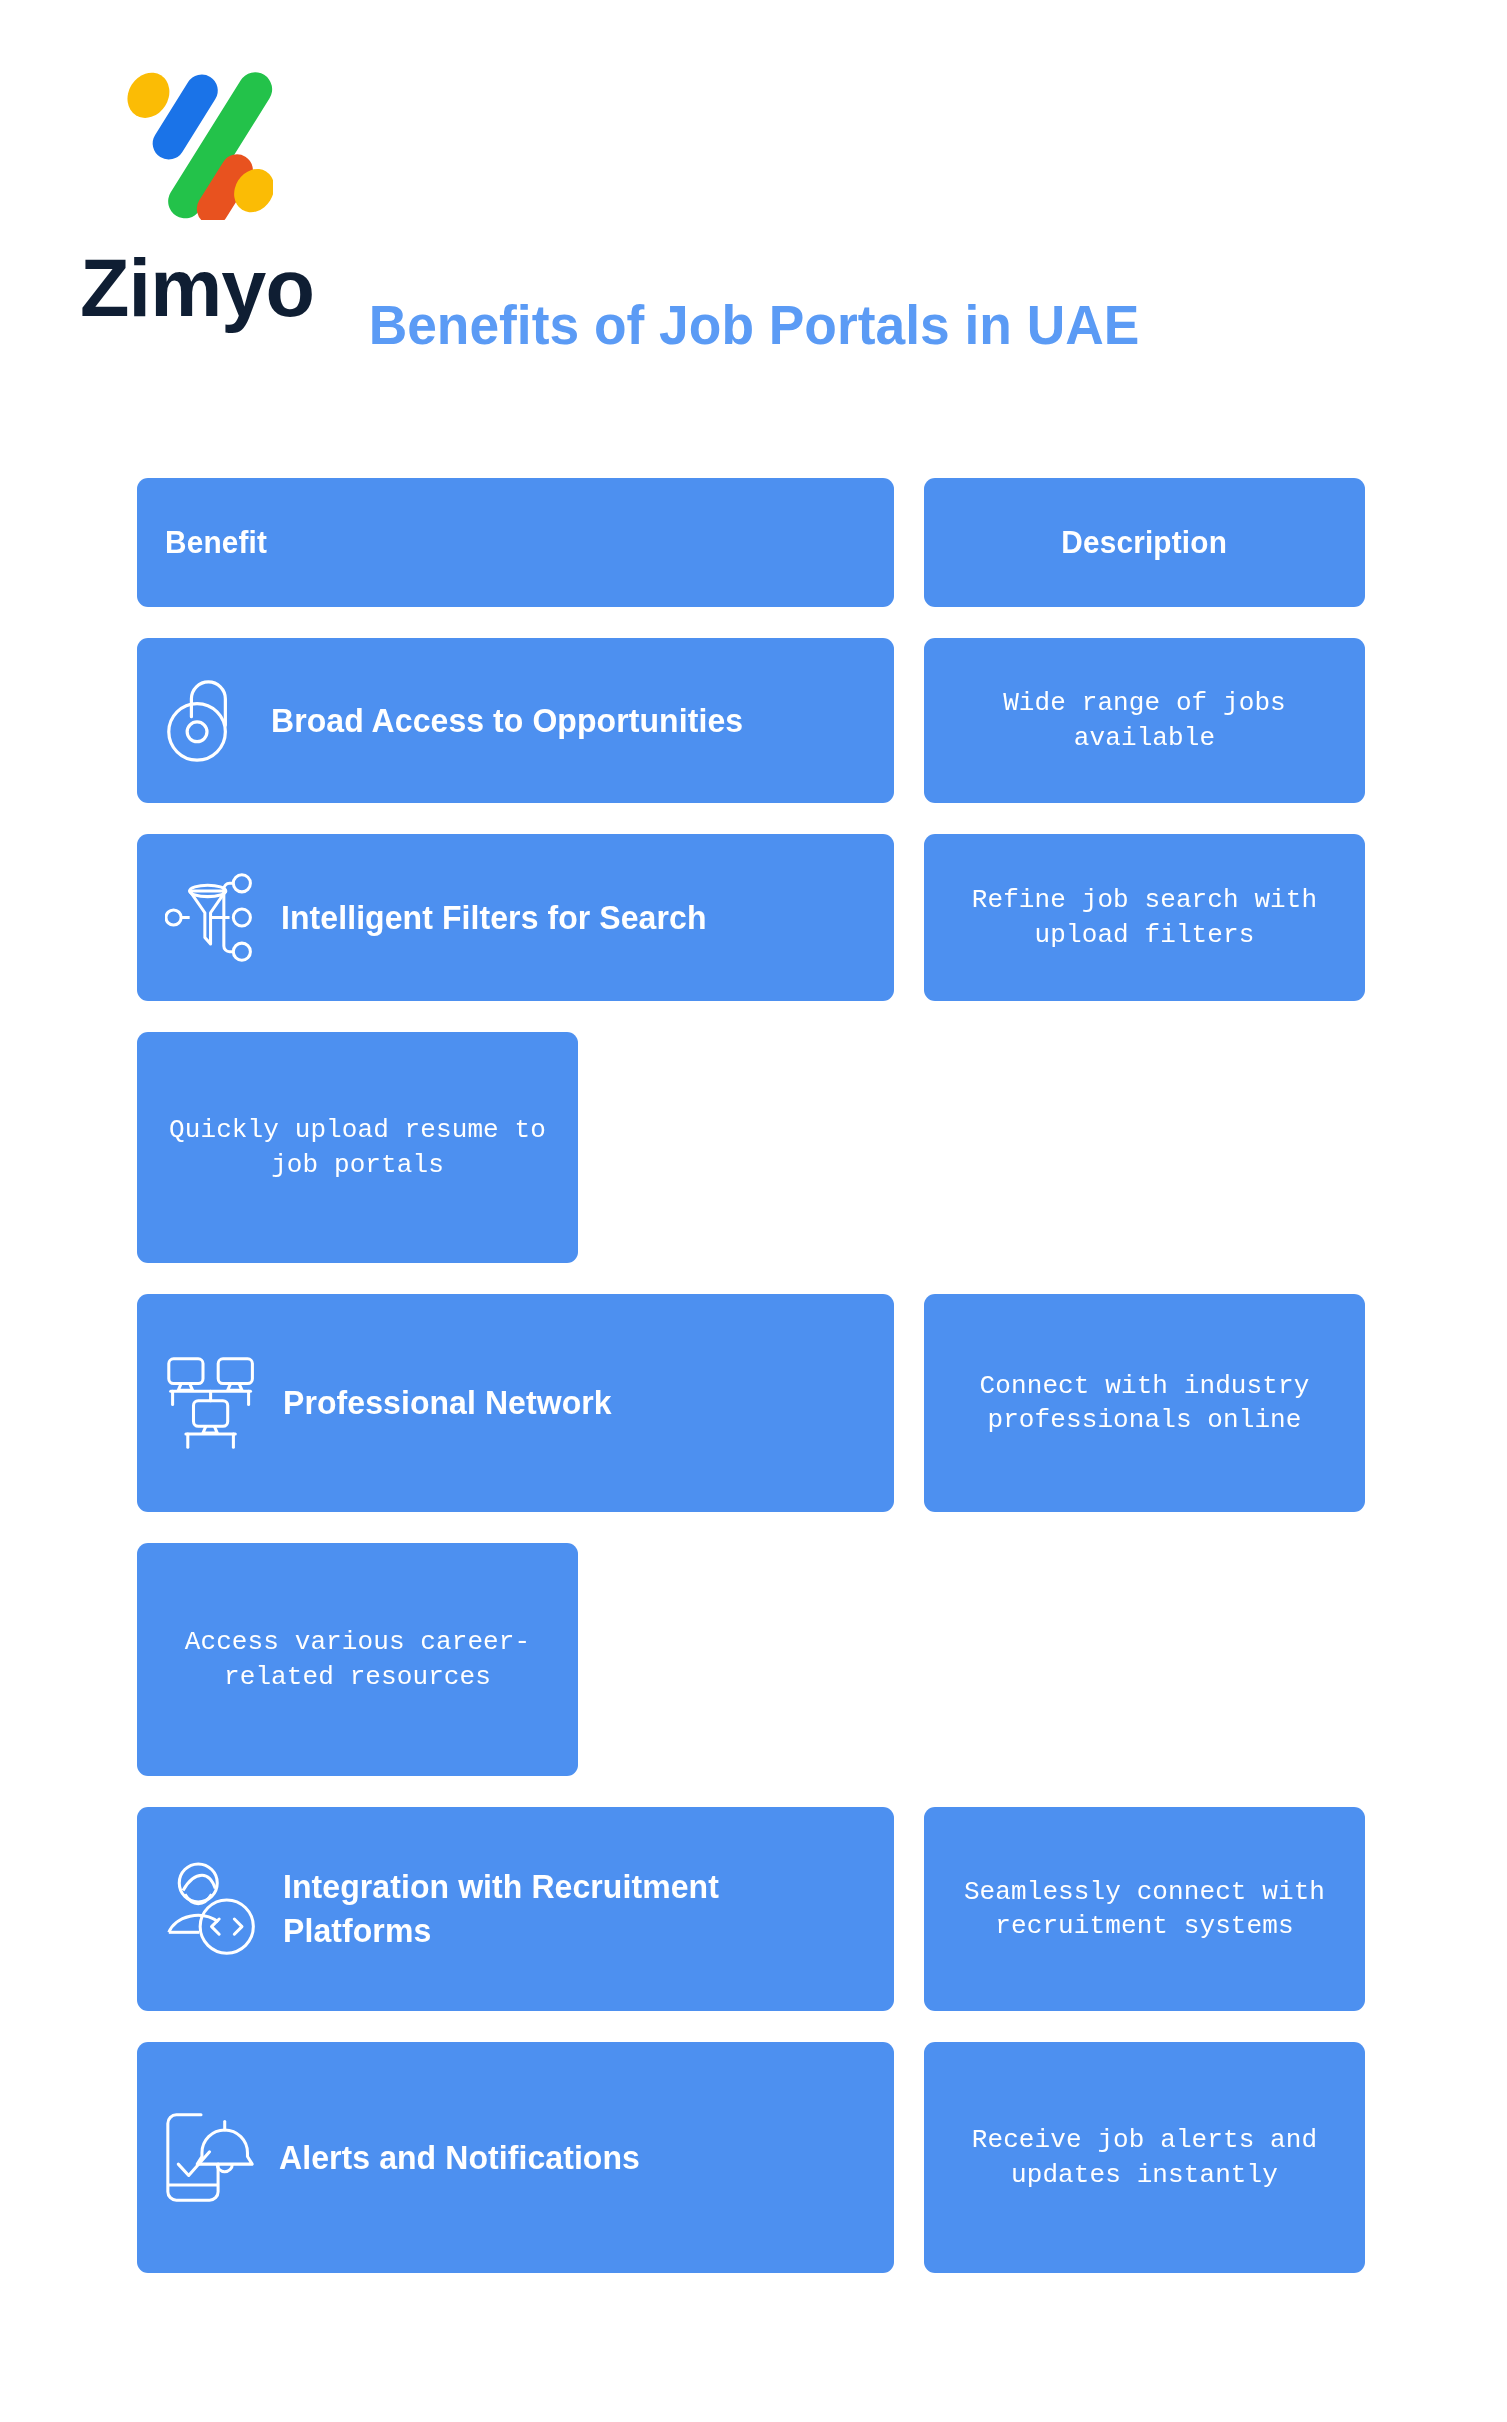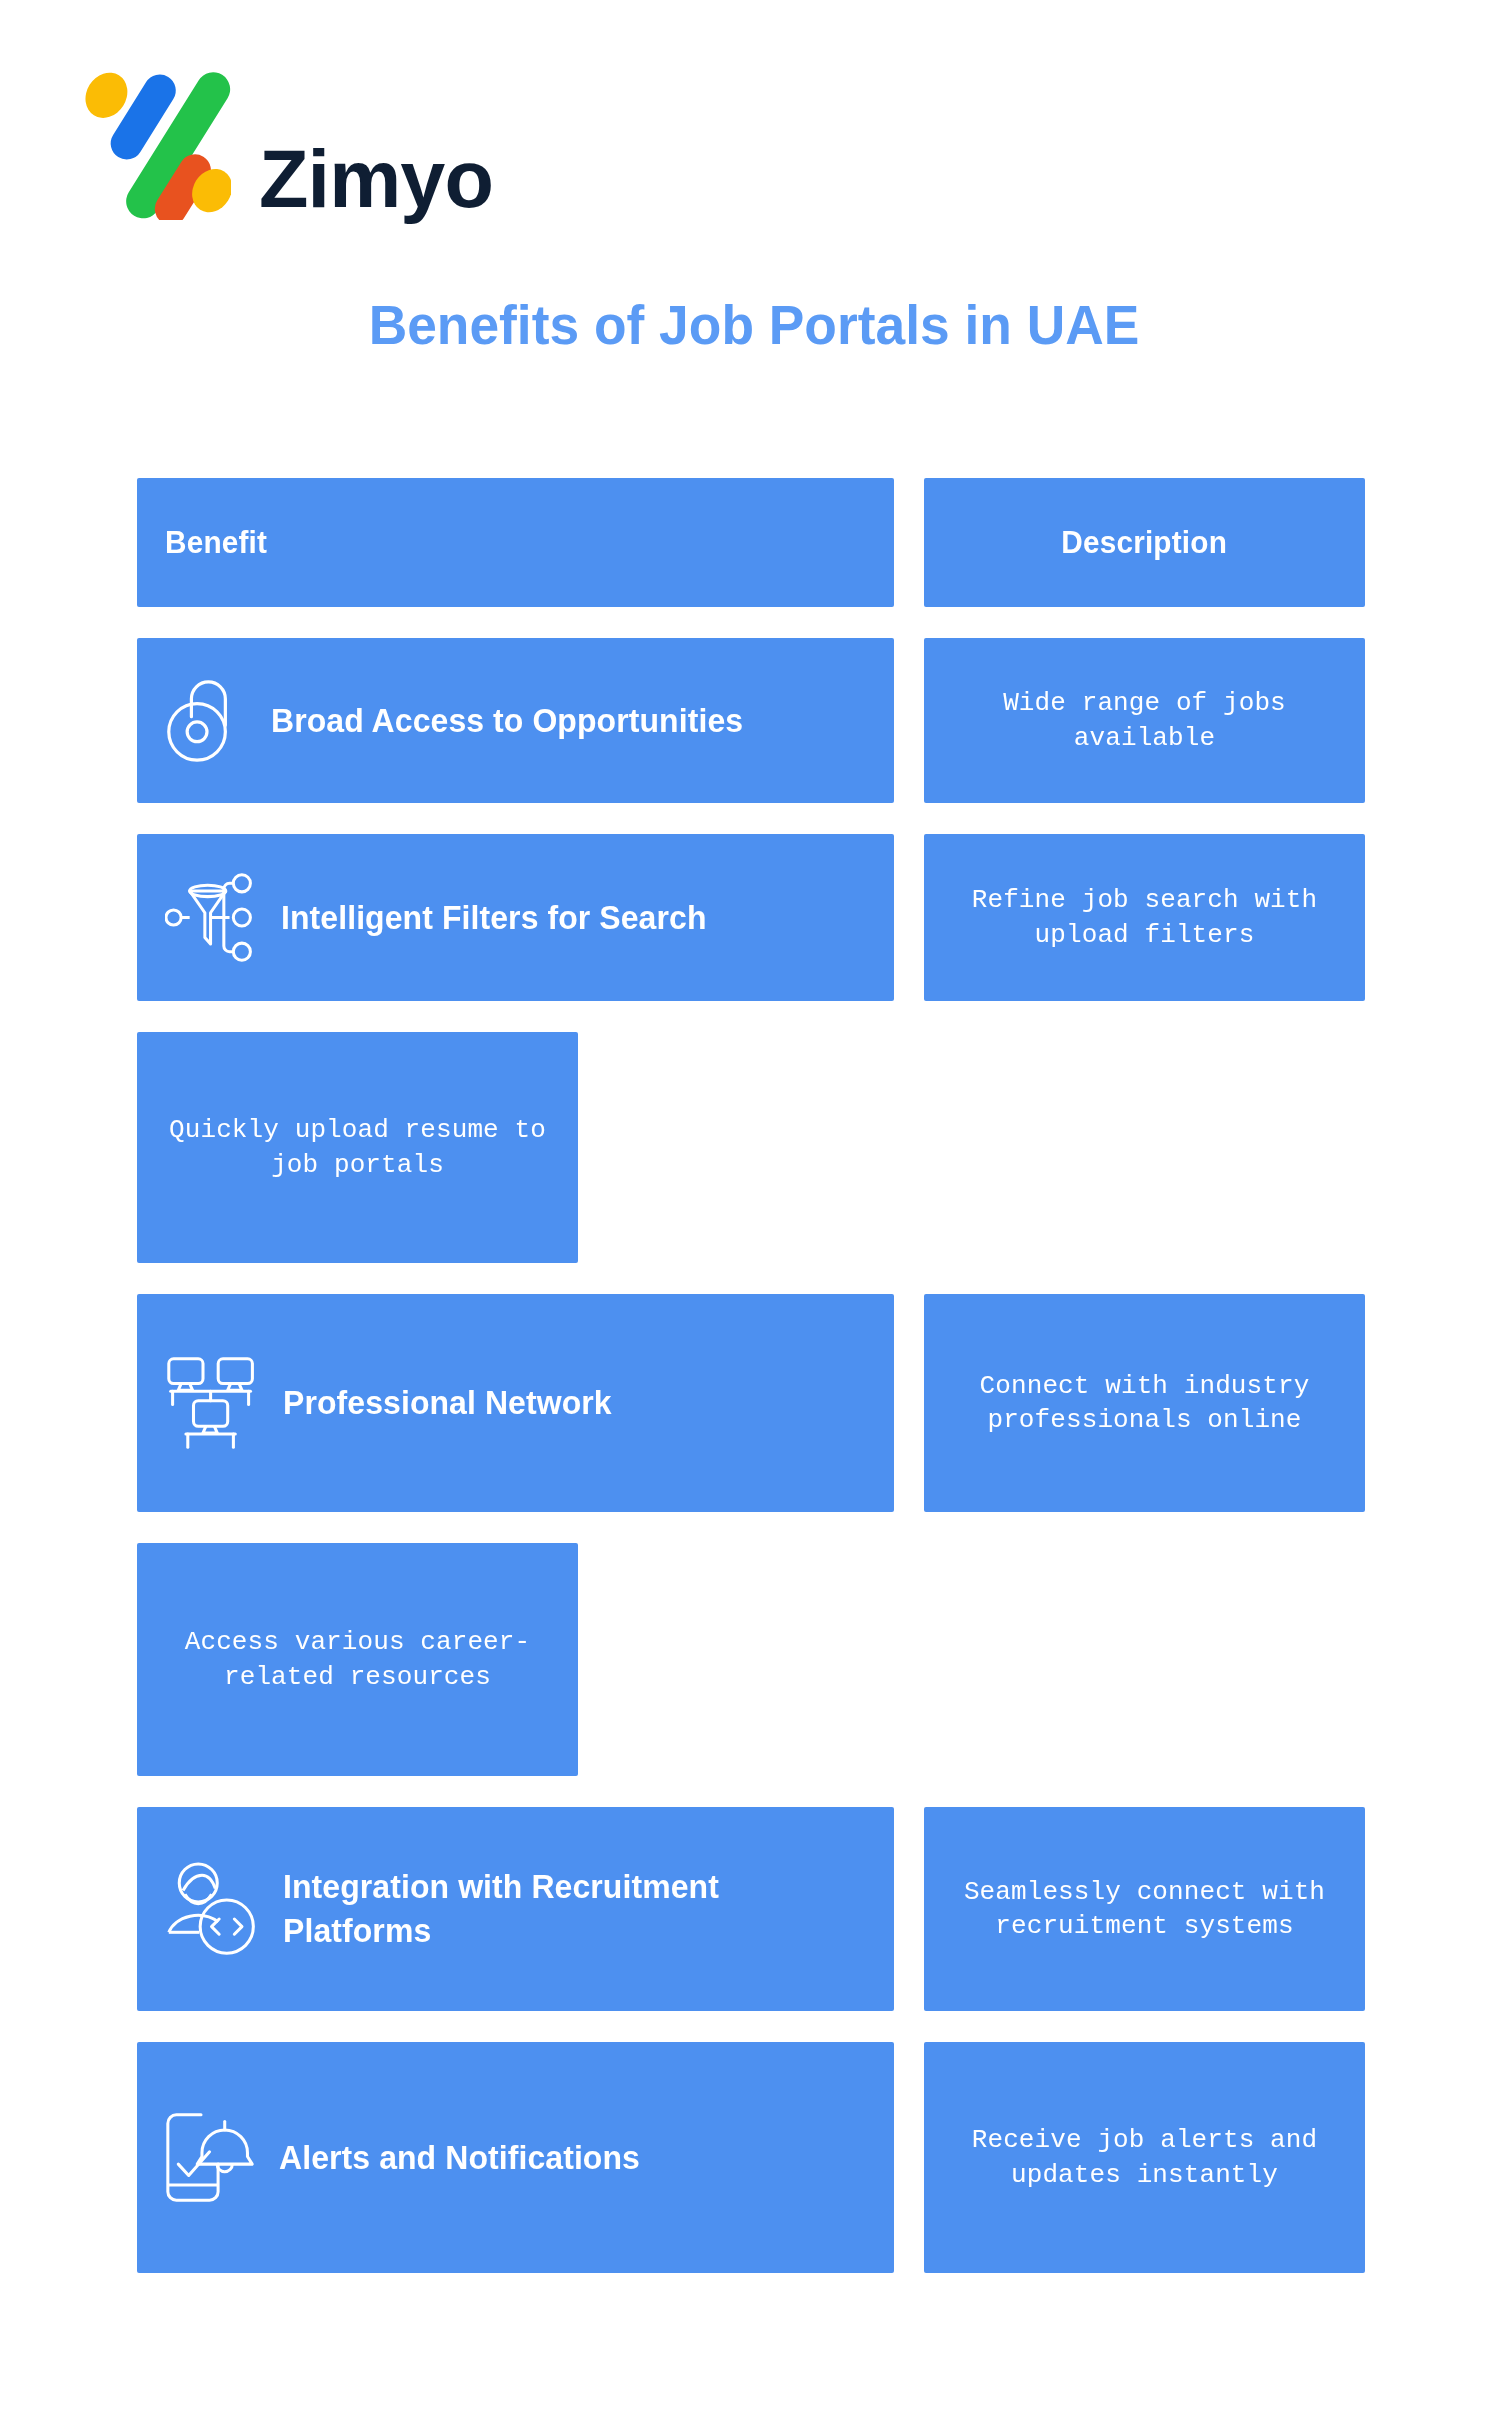--- a/index.html
+++ b/index.html
@@ -6,21 +6,21 @@
   html,body{margin:0;padding:0;}
   body{
     width:1508px;height:2423px;
     background:#ffffff;
     font-family:"Liberation Sans","DejaVu Sans",sans-serif;
     overflow:hidden;position:relative;
   }
   .page{position:relative;width:1508px;height:2423px;}
 
   
-  .brand{position:absolute;left:80px;top:64px;display:flex;align-items:flex-end;gap:28px;}
+  .brand{position:absolute;left:80px;top:64px;display:flex;align-items:center;gap:28px;flex-direction:column;}
   .brand-mark{width:151px;height:156px;display:block;}
   .brand-name{
     font-family:"Liberation Sans","DejaVu Sans",sans-serif;
     font-weight:700;font-size:81px;letter-spacing:-0.9px;
     color:#0f1e33;line-height:1;white-space:nowrap;
   }
 
   
   .page-title{
     position:absolute;left:0;top:293px;width:1508px;
@@ -28,21 +28,21 @@
     font-family:"Liberation Sans Narrow","Liberation Sans","DejaVu Sans Condensed",sans-serif;
     font-weight:700;font-size:55px;letter-spacing:0px;
     color:#5b9bf5;
     transform:scaleX(0.97);
   }
 
   
   .grid{position:absolute;left:137px;top:478px;width:1230px;}
   .row{display:flex;gap:30px;margin-bottom:31px;}
   .cell{
-    background:#4d90f0;border-radius:2px;box-sizing:border-box;
+    background:#4d90f0;border-radius:11px;box-sizing:border-box;
     display:flex;align-items:center;color:#ffffff;
   }
   .cell.left{width:757px;flex:0 0 757px;padding:0 28px;gap:23px;}
   .cell.right{
     width:441px;flex:0 0 441px;justify-content:center;text-align:center;
     padding:12px 21px;
   }
 
   
   .row-head .cell{height:129px;}

